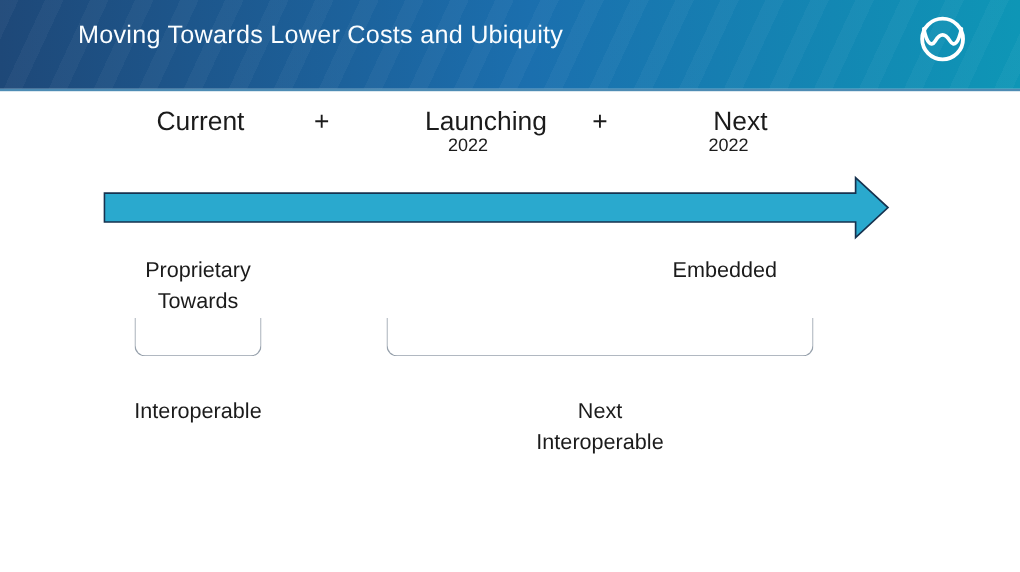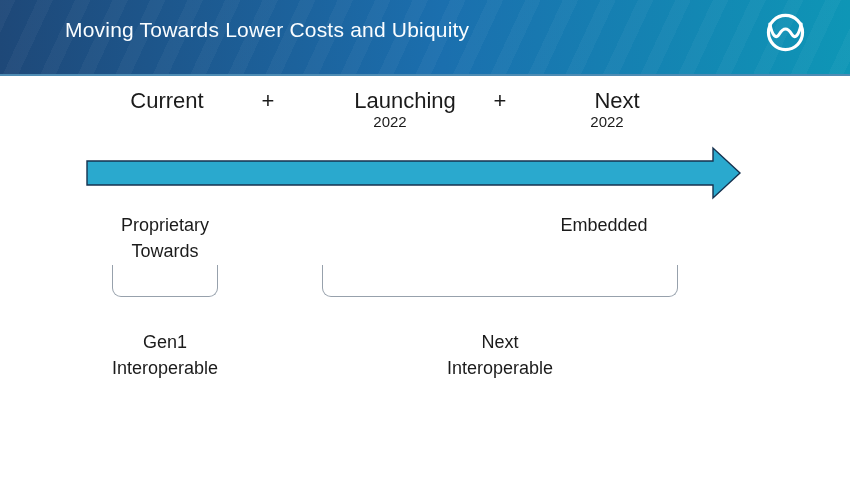--- a/index.html
+++ b/index.html
@@ -111,21 +111,20 @@
     <div>Towards</div>
   </div>
   <div class="stage" style="left:604px">
     <div>Embedded</div>
   </div>
 
   <div class="bracket bracket-gen1"></div>
   <div class="bracket bracket-wisa"></div>
 
   <div class="group" style="left:165px">
-    <div>Gen1</div>
     <div>Interoperable</div>
   </div>
   <div class="group" style="left:500px">
     <div>Next</div>
     <div>Interoperable</div>
   </div>
 
 </div>
 
 </body></html>

